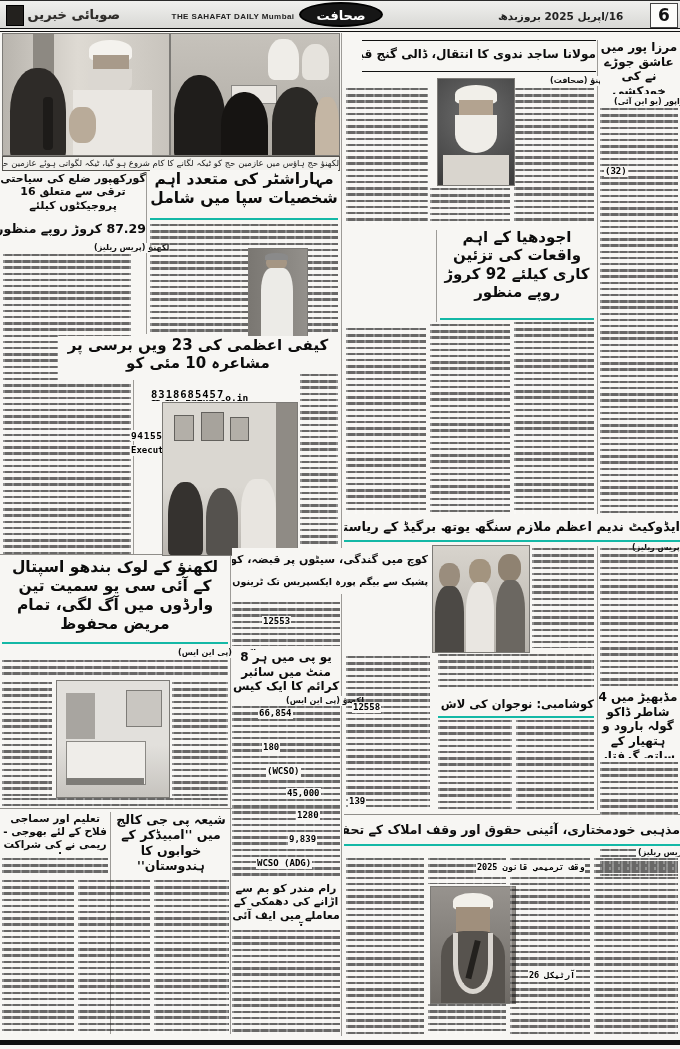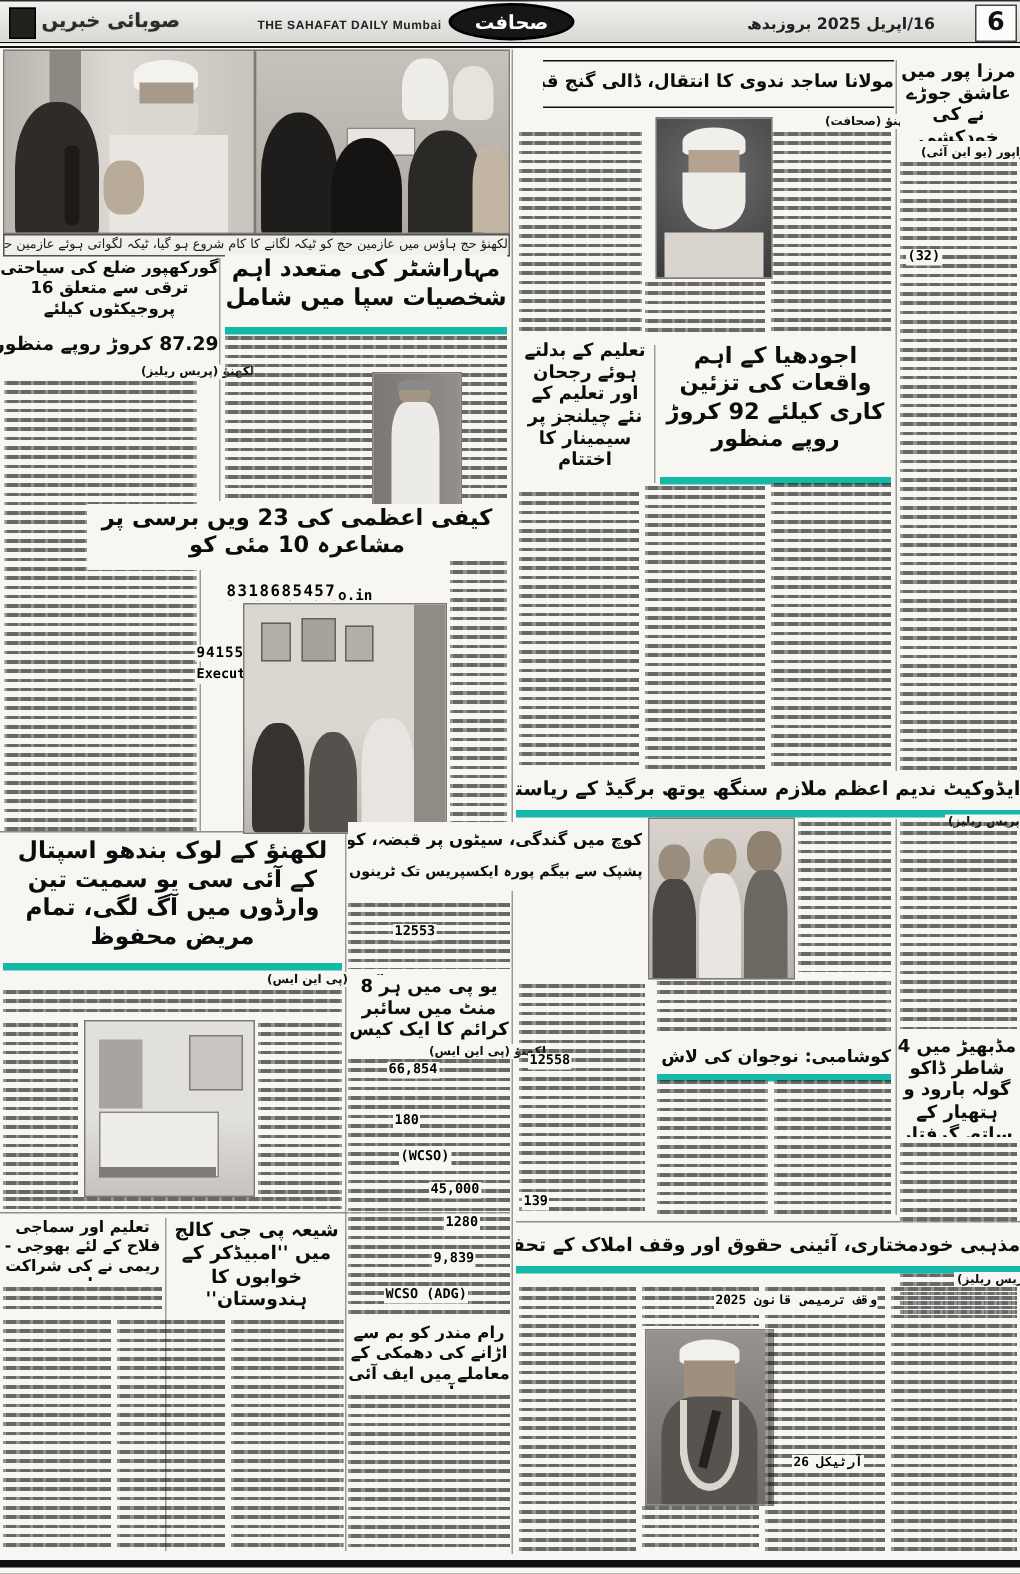--- a/index.html
+++ b/index.html
@@ -20,21 +20,21 @@
     text-align:center;direction:rtl;box-sizing:border-box;}
   .entitle{left:168px;top:10px;width:130px;height:11px;
     font:bold 8px/11px "Liberation Sans",sans-serif;letter-spacing:.4px;color:#222;text-align:center;}
   .secwrap{left:2px;top:3px;width:118px;height:22px;display:flex;direction:rtl;align-items:center;gap:4px;}
   .seclogo{width:16px;height:19px;background:#23211e;border:1px solid #000;flex:0 0 auto;}
   .sectext{font:bold 13px/20px "DejaVu Sans",sans-serif;color:#2e2c29;text-shadow:0 0 1px #aaa;direction:rtl;white-space:nowrap;text-align:right;}
   
   .h{font-weight:bold;color:#0c0c0c;direction:rtl;text-align:center;background:#f7f6f3;
      line-height:1.22;overflow:hidden;}
   .nw{white-space:nowrap;}
-  .ul{border-bottom:5px solid #14b8a6;text-align:center;}
+  .ul{border-bottom:2px solid #14b8a6;text-align:center;}
   .boxed{border-top:1.5px solid #111;border-bottom:1.5px solid #111;}
   
   .bt{background-image:
       repeating-linear-gradient(90deg,rgba(255,255,255,.28) 0 2px,rgba(255,255,255,0) 2px 9px),
       repeating-linear-gradient(180deg,rgba(28,28,28,.74) 0 2.4px,rgba(28,28,28,0) 2.4px 6.2px);
       opacity:.88;}
   
   .stat{font:bold 9px/11px "DejaVu Sans Mono",monospace;background:#f7f6f3;color:#000;padding:0 1px;white-space:nowrap;}
   .dl{font:bold 8px/10px "DejaVu Sans",sans-serif;direction:rtl;background:#f7f6f3;color:#111;padding:0 2px;white-space:nowrap;}
   
@@ -136,21 +136,20 @@
   <div class="abs bt" style="left:430px;top:188px;width:80px;height:36px"></div>
   <div class="abs photo" style="left:437px;top:78px;width:76px;height:106px">
     <div class="abs" style="left:0;top:0;width:100%;height:100%;background:radial-gradient(circle at 50% 35%,#6e6e6e,#3a3a3a)"></div>
     <div class="abs" style="left:22%;top:6%;width:56%;height:18%;background:#f1efe9;border-radius:50% 50% 20% 20%"></div>
     <div class="abs" style="left:27%;top:20%;width:46%;height:24%;background:#b3a390"></div>
     <div class="abs" style="left:22%;top:34%;width:56%;height:36%;background:#efede8;border-radius:0 0 50% 50%"></div>
     <div class="abs" style="left:6%;top:72%;width:88%;height:28%;background:#d9d5ce"></div>
   </div>
 
   <div class="abs h ul" style="left:440px;top:228px;width:154px;height:90px;font-size:15px">اجودھیا کے اہم واقعات کی تزئین کاری کیلئے 92 کروڑ روپے منظور</div>
-  <div class="abs h" style="left:346px;top:226px;width:88px;height:96px;font-size:12px">تعلیم کے بدلتے ہوئے رجحان اور تعلیم کے نئے چیلنجز پر سیمینار کا اختتام</div>
   <div class="abs bt" style="left:346px;top:328px;width:80px;height:186px"></div>
   <div class="abs bt" style="left:430px;top:324px;width:80px;height:190px"></div>
   <div class="abs bt" style="left:514px;top:322px;width:80px;height:192px"></div>
 
   <div class="abs h" style="left:600px;top:40px;width:78px;height:54px;font-size:12px">مرزا پور میں عاشق جوڑے نے کی خودکشی</div>
   <div class="abs dl" style="left:612px;top:97px">مرزاپور (یو این آئی)</div>
   <div class="abs bt" style="left:600px;top:108px;width:78px;height:406px"></div>
   <span class="abs stat" style="left:604px;top:166px">(32)</span>
 
   <div class="abs h nw ul" style="left:344px;top:516px;width:336px;height:24px;font-size:13px;line-height:22px">ایڈوکیٹ ندیم اعظم ملازم سنگھ یوتھ برگیڈ کے ریاستی نائب صدر نامزد</div>

